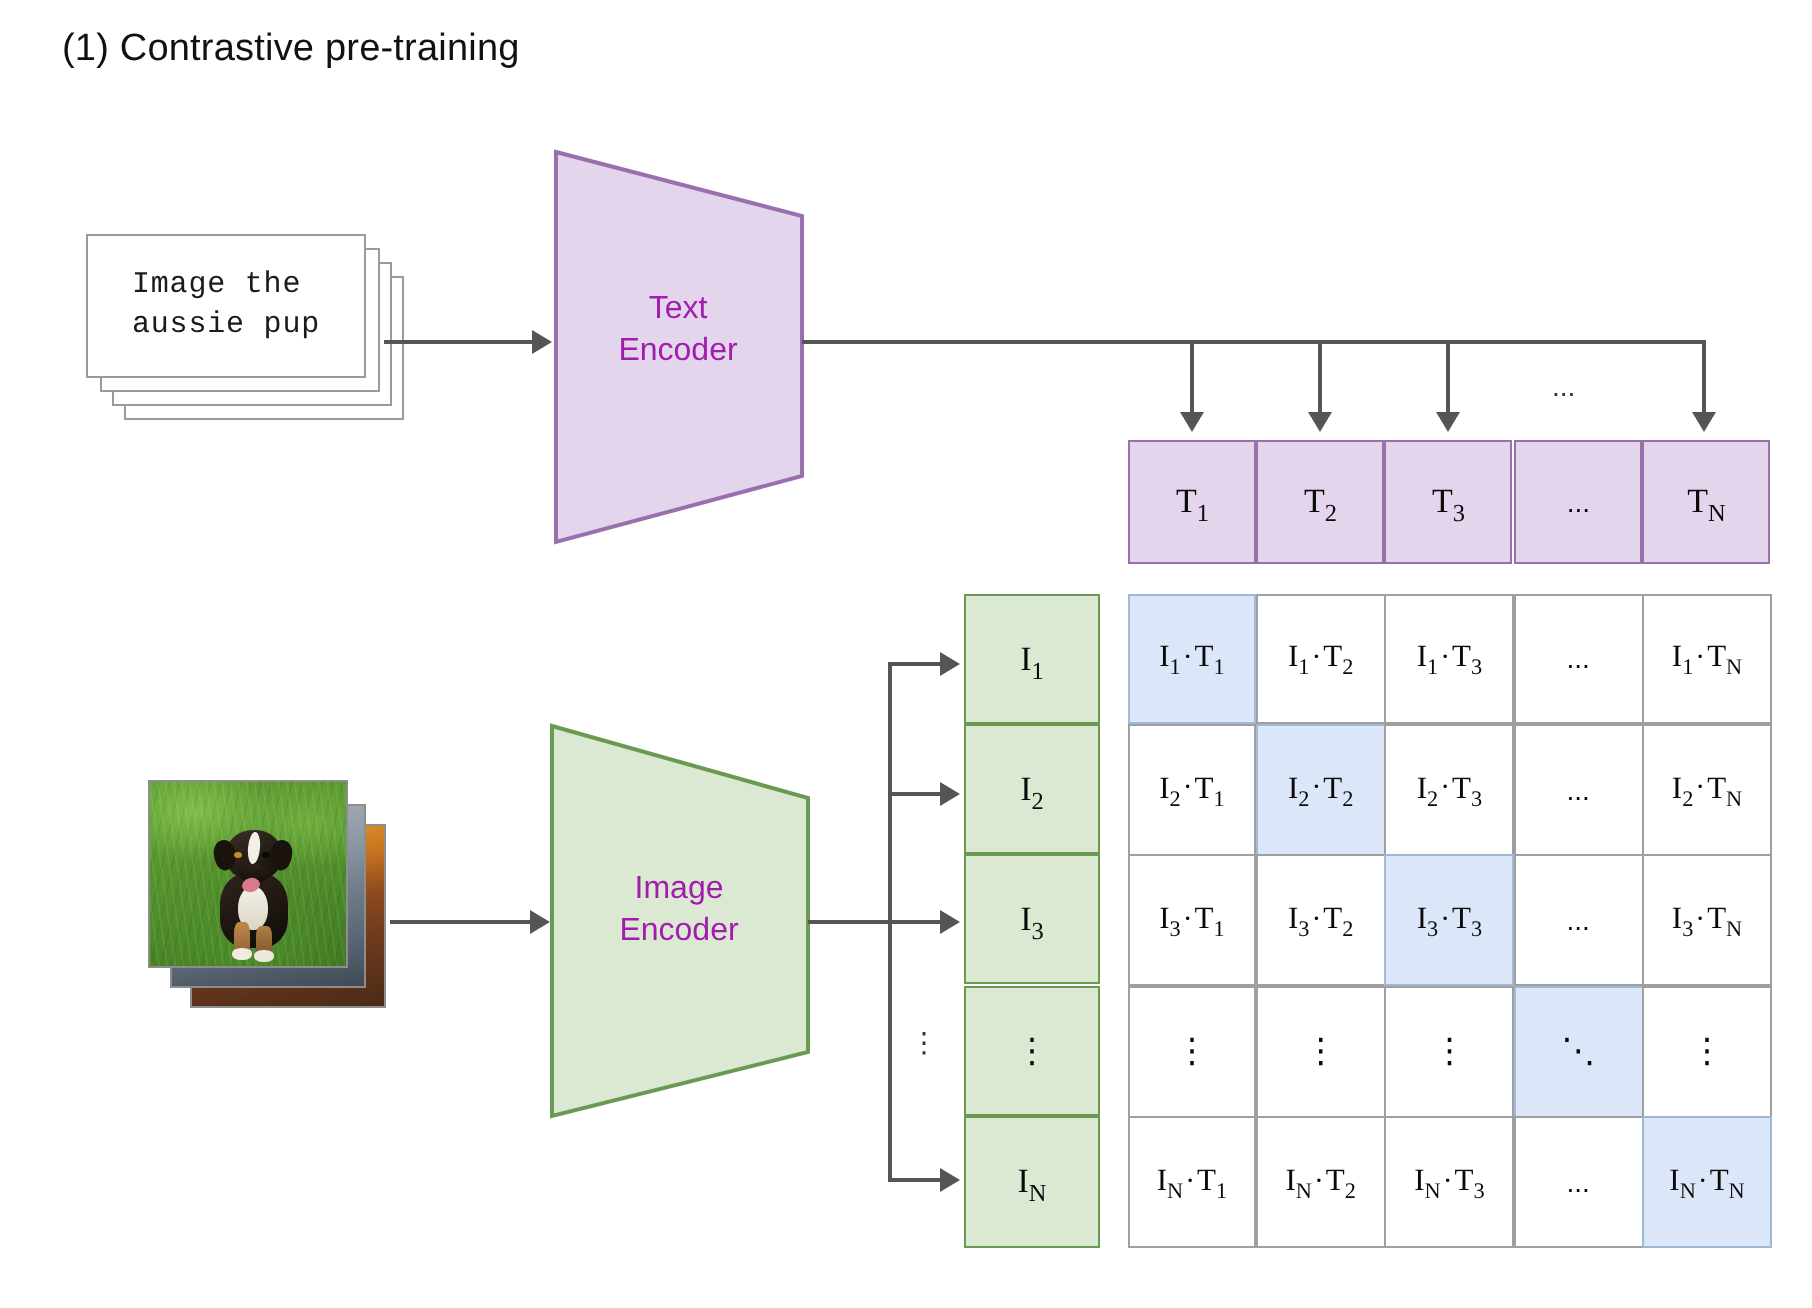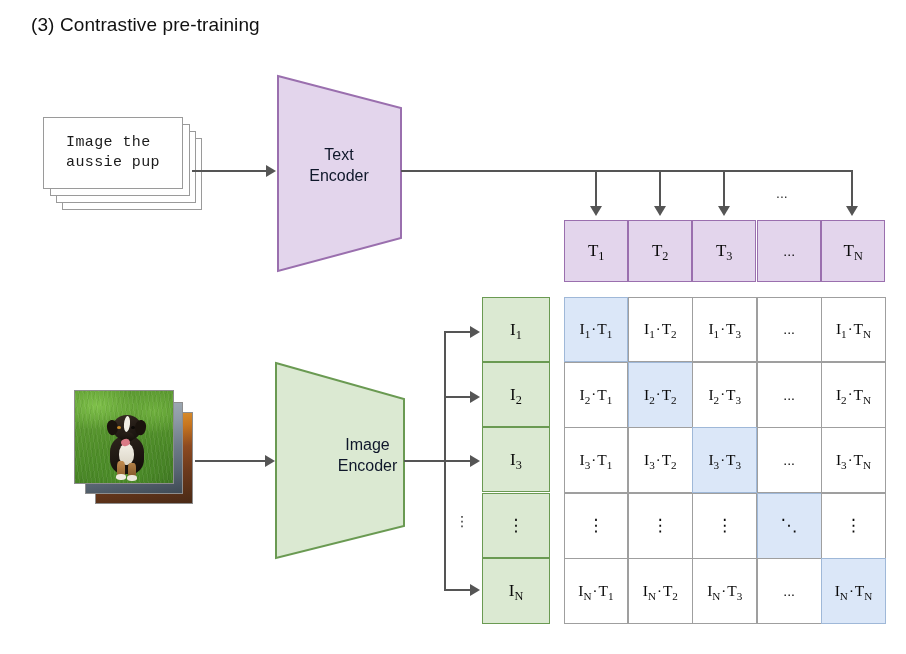--- a/index.html
+++ b/index.html
@@ -57,21 +57,21 @@
   .dog-leg-l{position:absolute;left:12px;top:46px;width:8px;height:18px;border-radius:30%;
              background:linear-gradient(#c08a4e,#8a5c2c);}
   .dog-leg-r{position:absolute;left:23px;top:48px;width:8px;height:16px;border-radius:30%;
              background:linear-gradient(#b07f46,#7d5226);}
   .dog-paw-l{position:absolute;left:11px;top:59px;width:10px;height:6px;border-radius:45%;background:#f0ece1;}
   .dog-paw-r{position:absolute;left:22px;top:60px;width:10px;height:6px;border-radius:45%;background:#ece8dc;}
 
   
   .encoder{position:absolute;}
   .encoder svg{display:block;overflow:visible;}
-  .enc-label{position:absolute;text-align:center;font-size:16px;line-height:21px;color:#0f172a;}
+  .enc-label{position:absolute;text-align:center;font-size:16px;line-height:21px;color:#a21caf;}
 
   
   .ln{position:absolute;background:#555;}
   .hline{height:2px;}
   .vline{width:2px;}
   .ar-r{position:absolute;width:0;height:0;border-top:6px solid transparent;border-bottom:6px solid transparent;
         border-left:10px solid #555;}
   .ar-d{position:absolute;width:0;height:0;border-left:6px solid transparent;border-right:6px solid transparent;
         border-top:10px solid #555;}
 
@@ -95,21 +95,21 @@
   sub{font-size:.72em;line-height:0;}
   .dotop{padding:0 1px;font-size:.95em;}
   .vdots{font-size:17px;letter-spacing:0;line-height:1;}
   .bus-dots{position:absolute;font-size:14px;color:#333;}
 </style>
 </head>
 <body>
 
 <div id="stage">
 
-  <div class="title">(3) Contrastive pre-training</div>
+  <div class="title">(1) Contrastive pre-training</div>
 
   <div>
     <div class="card c3"></div>
     <div class="card c2"></div>
     <div class="card c1"></div>
     <div class="card c0">
       <div class="card-text">Image the
 aussie pup</div>
     </div>
   </div>
@@ -181,21 +181,21 @@
   </div>
 
   <div class="ln hline" style="left:195px;top:460px;width:72px;"></div>
   <div class="ar-r" style="left:265px;top:455px;"></div>
 
   <div class="encoder" style="left:275px;top:362px;">
     <svg width="132" height="198" viewBox="0 0 132 198">
       <polygon points="1,1 129,37 129,164 1,196" fill="#dbe9d2" stroke="#6a9a52" stroke-width="2"></polygon>
     </svg>
   </div>
-  <div class="enc-label" style="left:275px;top:434px;width:129px;padding-left:28px;">
+  <div class="enc-label" style="left:275px;top:434px;width:129px;">
     <div>Image</div>
     <div>Encoder</div>
   </div>
 
   <div>
     <div class="ln hline" style="left:404px;top:460px;width:42px;"></div>
     <div class="ln vline" style="left:444px;top:331px;height:260px;"></div>
 
     <div class="ln hline" style="left:444px;top:331px;width:28px;"></div>
     <div class="ar-r" style="left:470px;top:326px;"></div>

